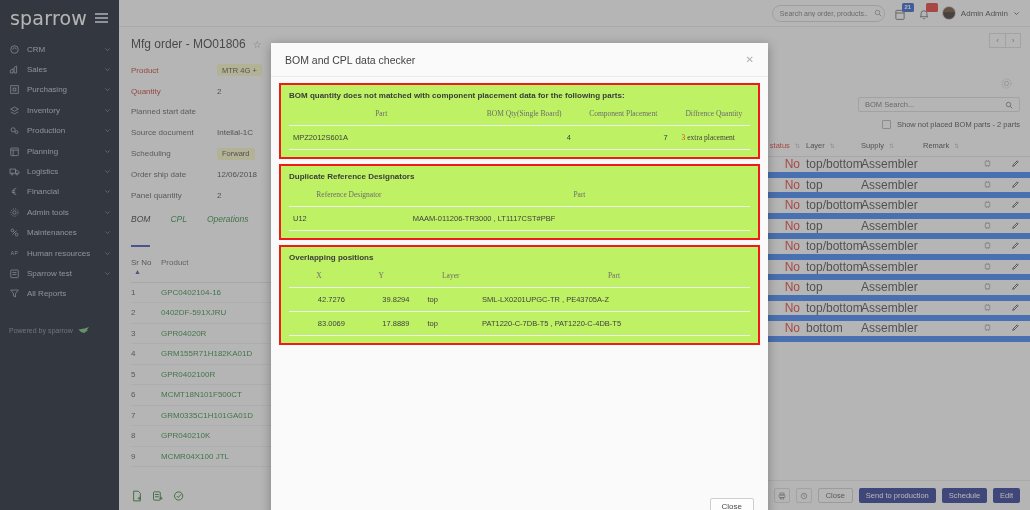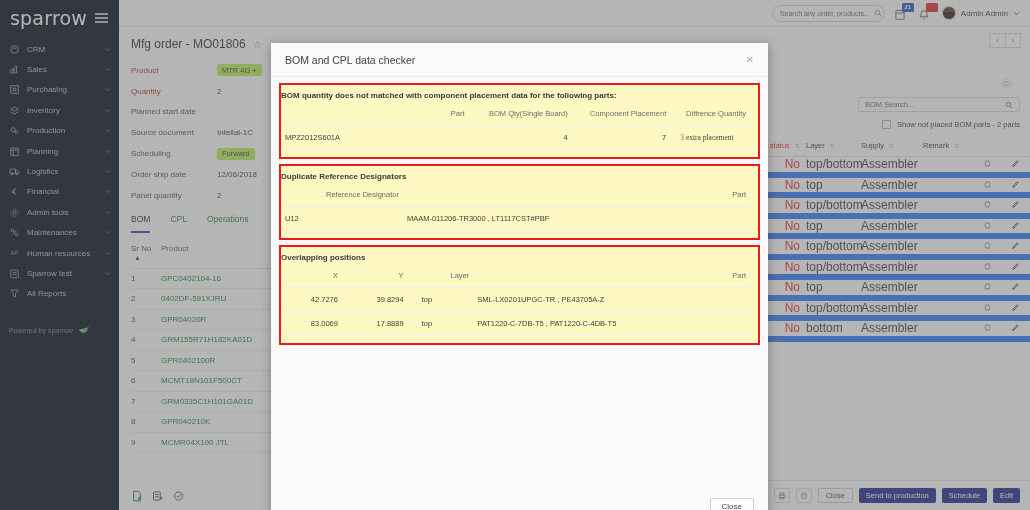--- a/index.html
+++ b/index.html
@@ -92,25 +92,25 @@
     display: flex; align-items: center; gap: 7px;
     font-size: 12px; color: #3a3a3a; margin-bottom: 9px;
   }
   .star { color: #9a9a9a; font-size: 10px; cursor: pointer; }
 
   .field-row { display: flex; align-items: center; height: 20.8px; font-size: 8px; }
   .field-lbl { width: 86px; color: #5a5a5a; }
   .field-lbl.req { color: #c0392b; }
   .field-val { color: #4a4a4a; }
   .pill {
-    background: #bef264; border-radius: 2px; padding: 1.5px 5px; font-size: 7.5px; color: #4a4a4a;
+    background: #fef9c3; border-radius: 2px; padding: 1.5px 5px; font-size: 7.5px; color: #4a4a4a;
   }
 
   .tabs { display: flex; gap: 20px; margin-top: 8px; font-size: 8.5px; }
-  .tab { padding-bottom: 7px; cursor: pointer; color: #2e8b40; }
+  .tab { padding-bottom: 21px; cursor: pointer; color: #2e8b40; font-style: italic; }
   .tab.active { color: #333; border-bottom: 2px solid #3f51b5; }
 
   
   .ltab { margin-top: 6px; }
   .ltab-head {
     display: flex; font-size: 8px; color: #6a6a6a; padding: 5px 0 6px 0;
     border-bottom: 1px solid #e6e6e6;
   }
   .ltab-row {
     display: flex; font-size: 8px; color: #2e8b40; height: 20.5px; align-items: center;
@@ -202,28 +202,28 @@
   }
   .modal-head {
     height: 34px; display: flex; align-items: center; justify-content: space-between;
     padding: 0 14px; border-bottom: 1px solid #eaeaea; background: #fafafa;
   }
   .modal-title { font-size: 10.5px; color: #444; }
   .modal-x { font-size: 10px; color: #b0b0b0; cursor: pointer; line-height: 1; }
   .modal-body { flex: 1; padding: 6px 8px 0 8px; overflow: hidden; }
 
   .hl {
-    border: 2.5px solid #ef1b1b; background: #fef9c3; margin-bottom: 5px; padding: 6px 8px 7px 0;
+    border: 2.5px solid #ef1b1b; background: #bef264; margin-bottom: 5px; padding: 6px 8px 7px 8px;
   }
   .hl-title { font-size: 8px; color: #3b3b3b; font-weight: bold; margin-bottom: 2px; }
 
   .mtab { width: 100%; border-collapse: collapse; }
   .mtab th {
-    font-size: 7.5px; color: #6c6c6c; font-weight: normal; text-align: right;
-    padding: 7px 4px 7px 4px; border-bottom: 1px solid #ededed;
+    font-size: 7.5px; color: #6c6c6c; font-weight: normal; text-align: center;
+    padding: 7px 4px 7px 4px; border-bottom: 1px solid #ededed; font-family: Liberation Serif, serif;
   }
   .mtab td {
     font-size: 7.5px; color: #3f3f3f; padding: 7px 4px 7px 4px; border-bottom: 1px solid #f0f0f0;
   }
   .mtab tr:last-child td { border-bottom: 1px solid #f0f0f0; }
   .ta-r { text-align: right; }
   .red { color: #e53935; }
 
   .modal-foot {
     height: 38px; display: flex; align-items: center; justify-content: flex-end;

